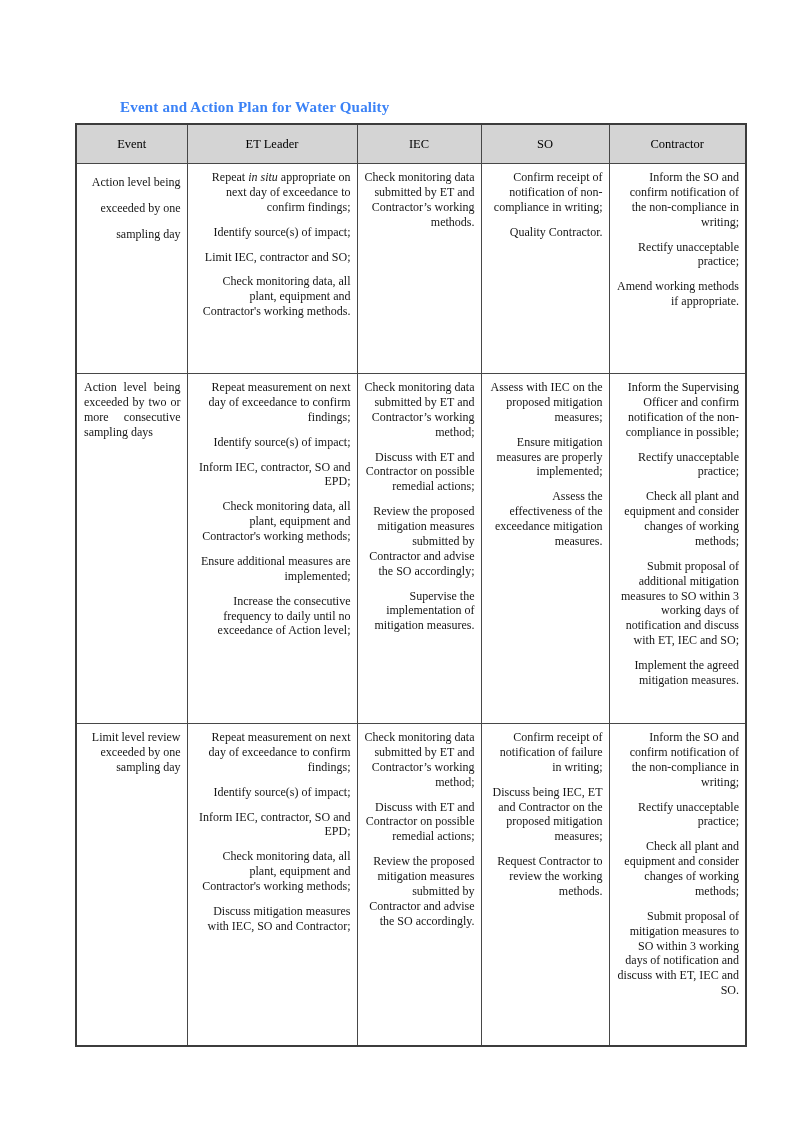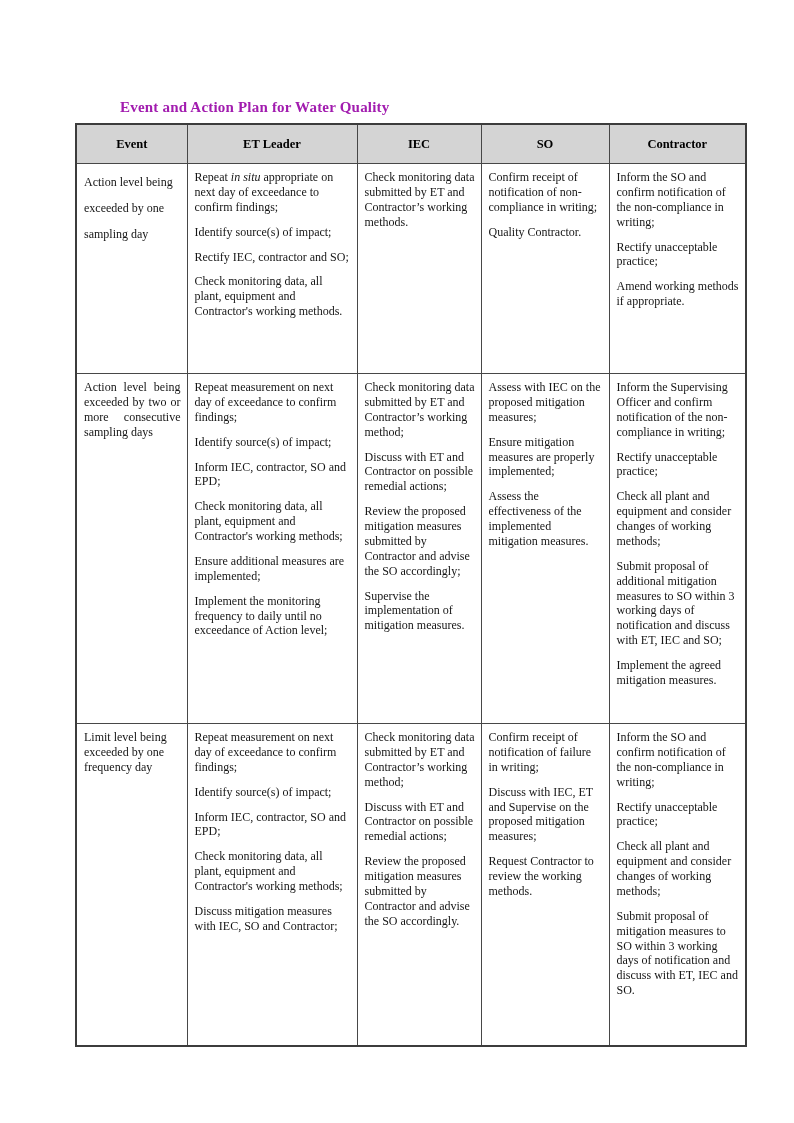--- a/index.html
+++ b/index.html
@@ -6,41 +6,42 @@
   body {
     width:794px; height:1123px;
     background:#ffffff;
     font-family:"Liberation Serif", serif;
     color:#151515;
     position:relative;
     overflow:hidden;
   }
   .page-block { position:absolute; left:75px; top:99px; width:670px; }
   .doc-title {
-    font-size:15px; font-weight:bold; color:#a21caf;
+    font-size:15px; font-weight:bold; color:#3b82f6;
     margin:0 0 7px 45px;
     letter-spacing:0.2px;
     font-family:Liberation Serif, serif;
   }
   table.plan {
     border-collapse:collapse;
     table-layout:fixed;
     width:670px;
     border:2px solid #3c3c3c;
   }
   .plan th, .plan td {
     border:1px solid #474747;
     vertical-align:top;
     padding:6px 6px 5px 7px;
     word-wrap:break-word;
+    text-align:right;
   }
   .plan th {
     background:#d4d4d4;
     font-size:12.5px;
-    font-weight:bold;
+    font-weight:normal;
     text-align:center;
     vertical-align:middle;
     height:30px;
     padding:4px 2px;
     color:#000;
   }
   .plan td { font-size:12px; line-height:1.24; }
   .plan td p { margin:0 0 10px 0; }
   .plan td p:last-child { margin-bottom:0; }
   tr.r1 td { height:198px; }
@@ -75,21 +76,21 @@
     </thead>
     <tbody>
 
       <tr class="r1">
         <td class="spread">
           <p>Action level being exceeded by one sampling day</p>
         </td>
         <td>
           <p><span>Repeat </span><em class="it">in situ</em><span> appropriate on next day of exceedance to confirm findings;</span></p>
           <p>Identify source(s) of impact;</p>
-          <p>Rectify IEC, contractor and SO;</p>
+          <p>Limit IEC, contractor and SO;</p>
           <p>Check monitoring data, all plant, equipment and Contractor's working methods.</p>
         </td>
         <td>
           <p>Check monitoring data submitted by ET and Contractor’s working methods.</p>
         </td>
         <td>
           <p>Confirm receipt of notification of non-compliance in writing;</p>
           <p>Quality Contractor.</p>
         </td>
         <td>
@@ -102,61 +103,61 @@
       <tr class="r2">
         <td class="justify">
           <p>Action level being exceeded by two or more consecutive sampling days</p>
         </td>
         <td>
           <p>Repeat measurement on next day of exceedance to confirm findings;</p>
           <p>Identify source(s) of impact;</p>
           <p>Inform IEC, contractor, SO and EPD;</p>
           <p>Check monitoring data, all plant, equipment and Contractor's working methods;</p>
           <p>Ensure additional measures are implemented;</p>
-          <p>Implement the monitoring frequency to daily until no exceedance of Action level;</p>
+          <p>Increase the consecutive frequency to daily until no exceedance of Action level;</p>
         </td>
         <td>
           <p>Check monitoring data submitted by ET and Contractor’s working method;</p>
           <p>Discuss with ET and Contractor on possible remedial actions;</p>
           <p>Review the proposed mitigation measures submitted by Contractor and advise the SO accordingly;</p>
           <p>Supervise the implementation of mitigation measures.</p>
         </td>
         <td>
           <p>Assess with IEC on the proposed mitigation measures;</p>
           <p>Ensure mitigation measures are properly implemented;</p>
-          <p>Assess the effectiveness of the implemented mitigation measures.</p>
+          <p>Assess the effectiveness of the exceedance mitigation measures.</p>
         </td>
         <td>
-          <p>Inform the Supervising Officer and confirm notification of the non-compliance in writing;</p>
+          <p>Inform the Supervising Officer and confirm notification of the non-compliance in possible;</p>
           <p>Rectify unacceptable practice;</p>
           <p>Check all plant and equipment and consider changes of working methods;</p>
           <p>Submit proposal of additional mitigation measures to SO within 3 working days of notification and discuss with ET, IEC and SO;</p>
           <p>Implement the agreed mitigation measures.</p>
         </td>
       </tr>
 
       <tr class="r3">
         <td>
-          <p>Limit level being exceeded by one frequency day</p>
+          <p>Limit level review exceeded by one sampling day</p>
         </td>
         <td>
           <p>Repeat measurement on next day of exceedance to confirm findings;</p>
           <p>Identify source(s) of impact;</p>
           <p>Inform IEC, contractor, SO and EPD;</p>
           <p>Check monitoring data, all plant, equipment and Contractor's working methods;</p>
           <p>Discuss mitigation measures with IEC, SO and Contractor;</p>
         </td>
         <td>
           <p>Check monitoring data submitted by ET and Contractor’s working method;</p>
           <p>Discuss with ET and Contractor on possible remedial actions;</p>
           <p>Review the proposed mitigation measures submitted by Contractor and advise the SO accordingly.</p>
         </td>
         <td>
           <p>Confirm receipt of notification of failure in writing;</p>
-          <p>Discuss with IEC, ET and Supervise on the proposed mitigation measures;</p>
+          <p>Discuss being IEC, ET and Contractor on the proposed mitigation measures;</p>
           <p>Request Contractor to review the working methods.</p>
         </td>
         <td>
           <p>Inform the SO and confirm notification of the non-compliance in writing;</p>
           <p>Rectify unacceptable practice;</p>
           <p>Check all plant and equipment and consider changes of working methods;</p>
           <p>Submit proposal of mitigation measures to SO within 3 working days of notification and discuss with ET, IEC and SO.</p>
         </td>
       </tr>
 

